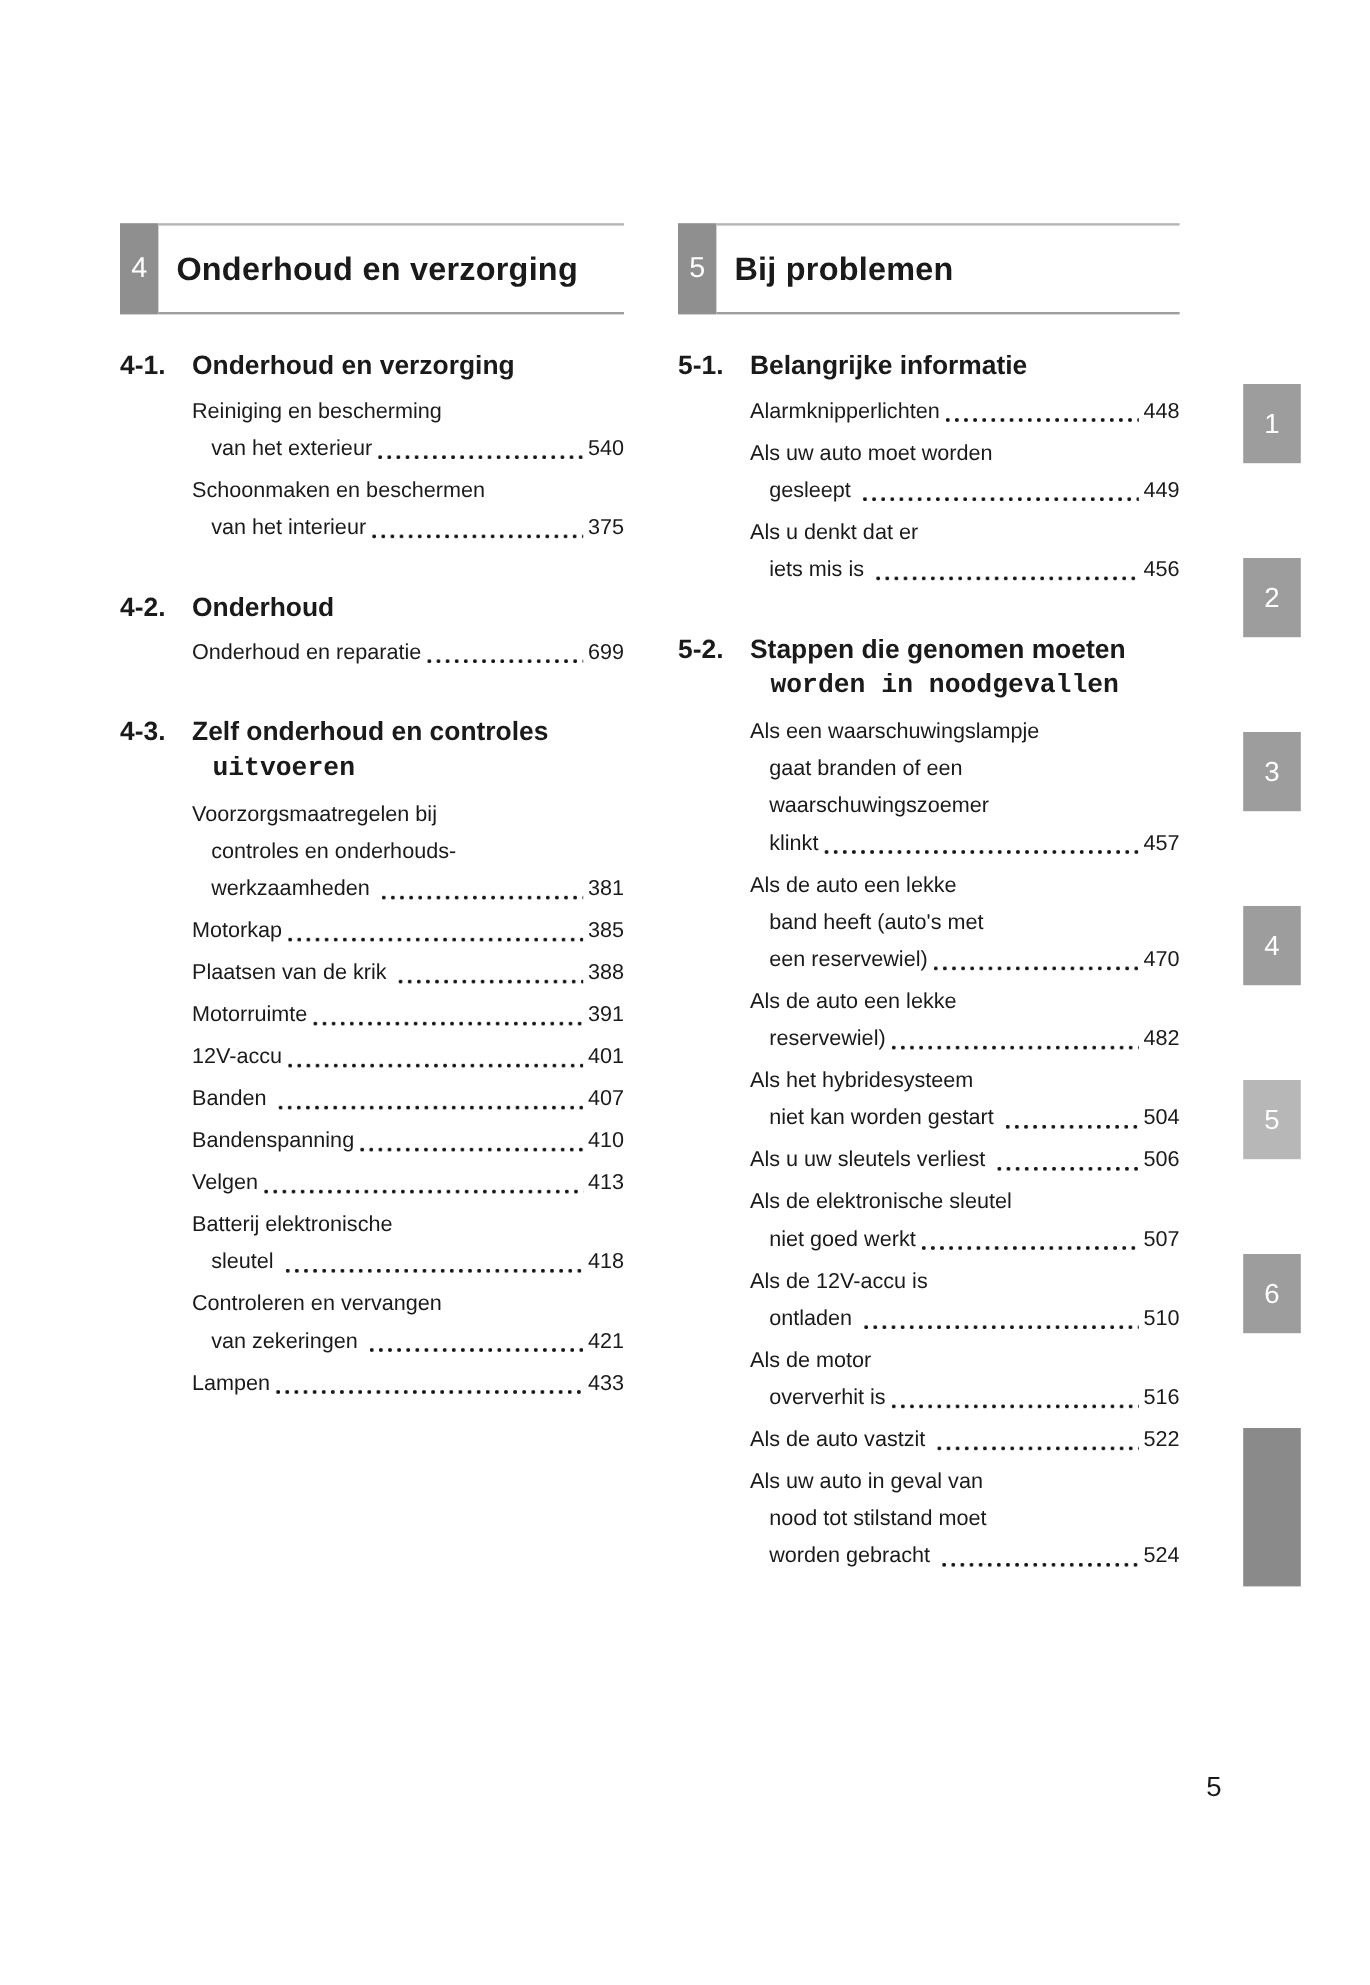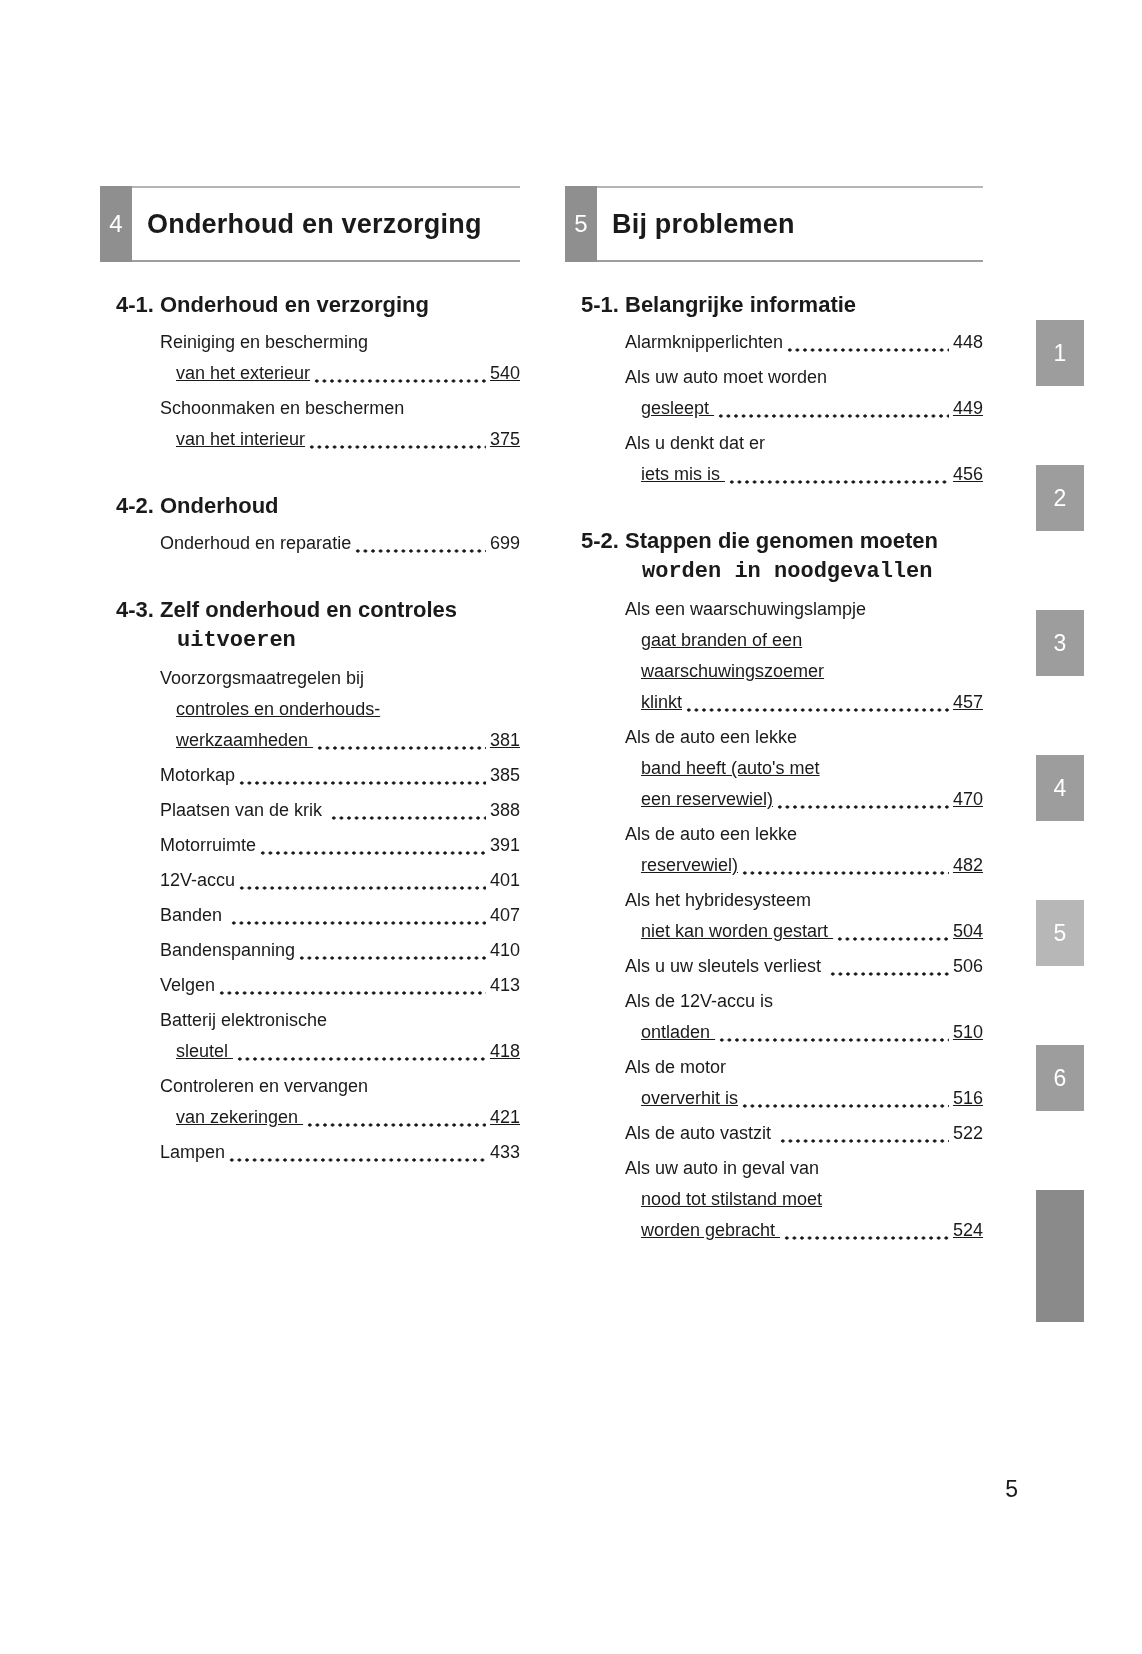--- a/index.html
+++ b/index.html
@@ -38,28 +38,28 @@
 
   
   .col-body { margin-top: 27px; }
   .group { margin-bottom: 35px; }
   .group:last-child { margin-bottom: 0; }
   .group-head {
     position: relative;
     font-weight: bold; font-size: 22px; line-height: 31px;
     margin-bottom: 7px;
   }
-  .group-id { position: absolute; left: 16px; top: 0; text-align: center; }
+  .group-id { position: absolute; left: 0; top: 0; text-align: center; }
   .group-title { margin-left: 60px; }
   .gline.cont { padding-left: 17px; font-family: Liberation Mono, monospace; }
 
   .entries { margin-left: 60px; font-size: 18px; line-height: 31px; }
   .entry { margin-bottom: 4px; }
   .entry:last-child { margin-bottom: 0; }
-  .eline.cont { padding-left: 16px; text-decoration: underline; }
+  .eline.cont { padding-left: 16px; }
   .eline.last { display: flex; align-items: baseline; }
   .etext { white-space: pre; flex: 0 0 auto; }
   .dots {
     flex: 1 1 auto; min-width: 12px;
     height: 6px; align-self: flex-end;
     margin: 0 4px 5px 3px;
     background-image: radial-gradient(circle, #161616 1.45px, transparent 1.75px);
     background-size: 7.6px 6px;
     background-repeat: repeat-x;
     background-position: 0 100%;
@@ -320,20 +320,26 @@
               </div>
             </div>
             <div class="entry">
               <div class="eline last">
                 <span class="etext">Als u uw sleutels verliest </span>
                 <span class="dots"></span>
                 <span class="epage">506</span>
               </div>
             </div>
             <div class="entry">
+              <div class="eline">Als de elektronische sleutel</div>
+              <div class="eline cont last">
+                <span class="etext">niet goed werkt</span>
+                <span class="dots"></span>
+                <span class="epage">507</span>
+              </div>
             </div>
             <div class="entry">
               <div class="eline">Als de 12V-accu is</div>
               <div class="eline cont last">
                 <span class="etext">ontladen </span>
                 <span class="dots"></span>
                 <span class="epage">510</span>
               </div>
             </div>
             <div class="entry">

